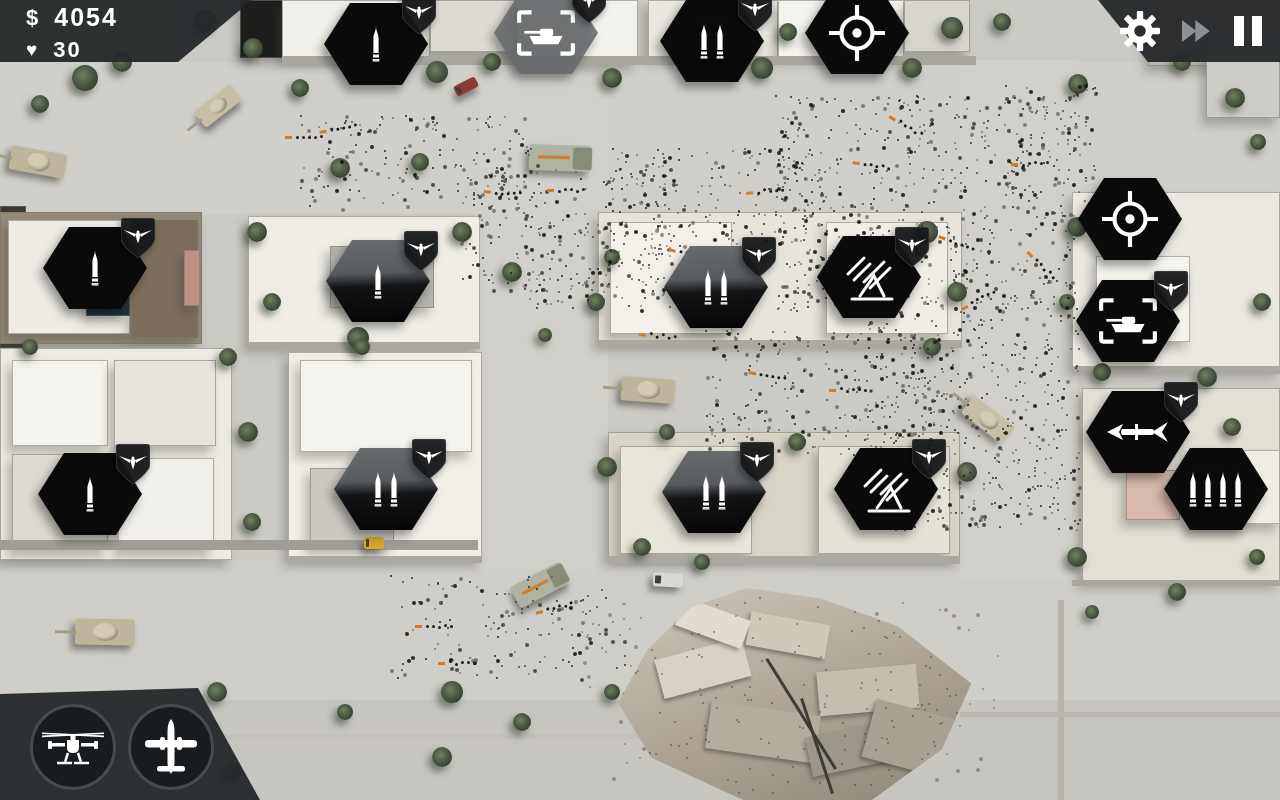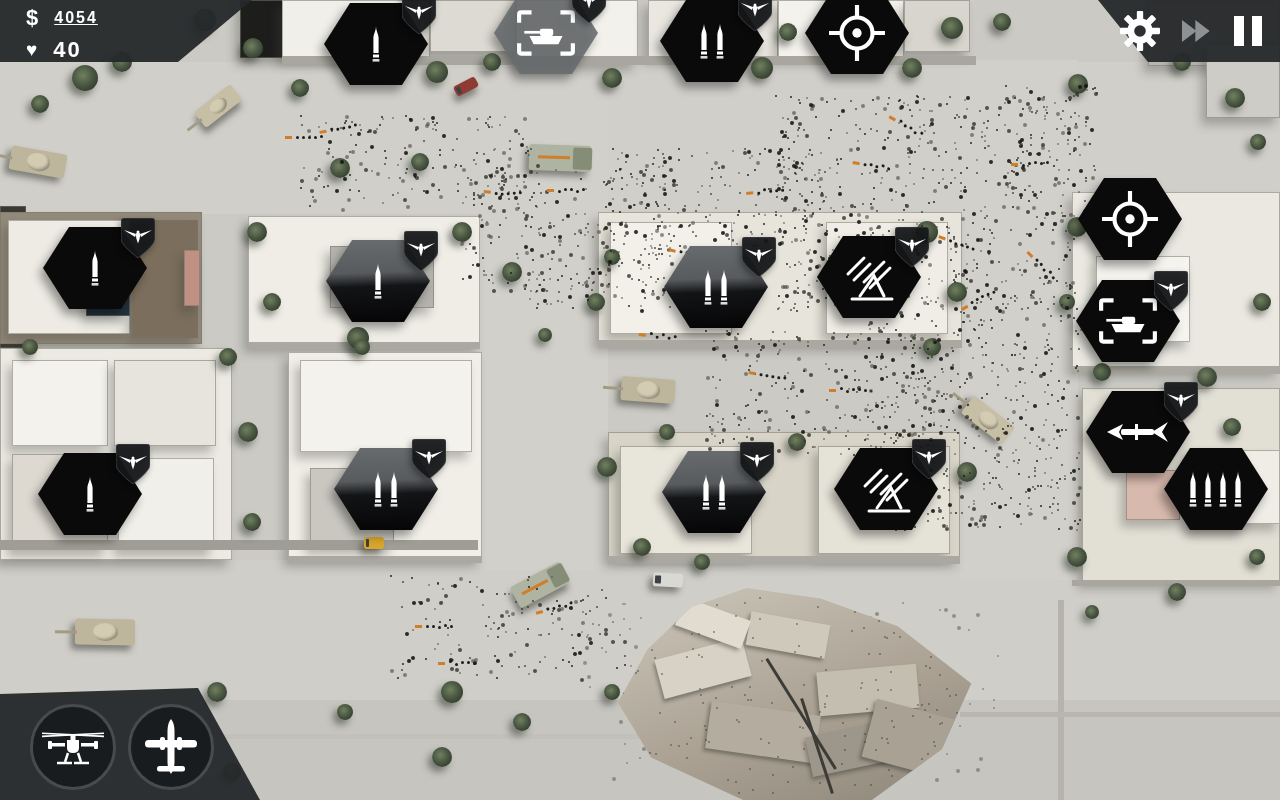--- a/index.html
+++ b/index.html
@@ -35,21 +35,21 @@
   .hex.duo .hx{background:linear-gradient(178deg,#696c6f 0%,#585b5e 40%,#131416 56%,#050506 100%);}
   .hex .ic{position:absolute;inset:0;display:flex;align-items:center;justify-content:center;}
   .tbadge{position:absolute;width:34px;height:40px;filter:drop-shadow(-2px 3px 3px rgba(0,0,0,.4));}
   
   .panel{position:absolute;color:#fff;z-index:10;}
   .p-bg{position:absolute;inset:0;background:rgba(37,40,42,.95);}
   .tl{left:0;top:0;width:252px;height:62px;}
   .tl .p-bg{clip-path:polygon(0 0,252px 0,178px 62px,0 62px);}
   .tl .row{position:relative;display:flex;align-items:center;gap:14px;padding-left:26px;height:29px;margin-top:3px;
     font-weight:700;letter-spacing:2px;}
-  .money-v{font-size:16px;text-decoration:underline;} .money-s{font-size:22px;} .lives-v{font-size:22px;} .heart{font-size:19px;}
+  .money-v{font-size:25px;} .money-s{font-size:22px;} .lives-v{font-size:22px;} .heart{font-size:19px;}
   .tr{right:0;top:0;width:212px;height:62px;}
   .tr .p-bg{clip-path:polygon(30px 0,212px 0,212px 62px,80px 62px);}
   .tr .ctr{position:relative;height:100%;display:flex;align-items:center;justify-content:flex-end;gap:22px;padding-right:18px;}
   .pause{display:flex;gap:8px;} .pause i{display:block;width:10px;height:30px;background:#fff;}
   .bl{left:0;bottom:0;width:260px;height:112px;}
   .bl .p-bg{clip-path:polygon(0 6px,198px 0,260px 112px,0 112px);}
   .circle{position:absolute;width:80px;height:80px;border-radius:50%;background:#191c1e;
     border:3px solid #474b4d;display:flex;align-items:center;justify-content:center;top:16px;}
   .br{right:0;bottom:0;width:204px;height:68px;}
   .br .p-bg{clip-path:polygon(62px 3px,204px 0,204px 68px,0 68px);}
@@ -743,21 +743,21 @@
     </div>
 
   <div class="panel tl">
     <div class="p-bg"></div>
     <div class="row">
       <span class="money-s">$</span>
       <span class="money-v">4054</span>
     </div>
     <div class="row">
       <span class="heart">♥</span>
-      <span class="lives-v">40</span>
+      <span class="lives-v">30</span>
     </div>
   </div>
 
   <div class="panel tr">
     <div class="p-bg"></div>
     <div class="ctr">
       <button>
         <svg width="40" height="40" viewBox="0 0 38 38">
           <g fill="#fff">
             <circle cx="19" cy="19" r="12"></circle>

